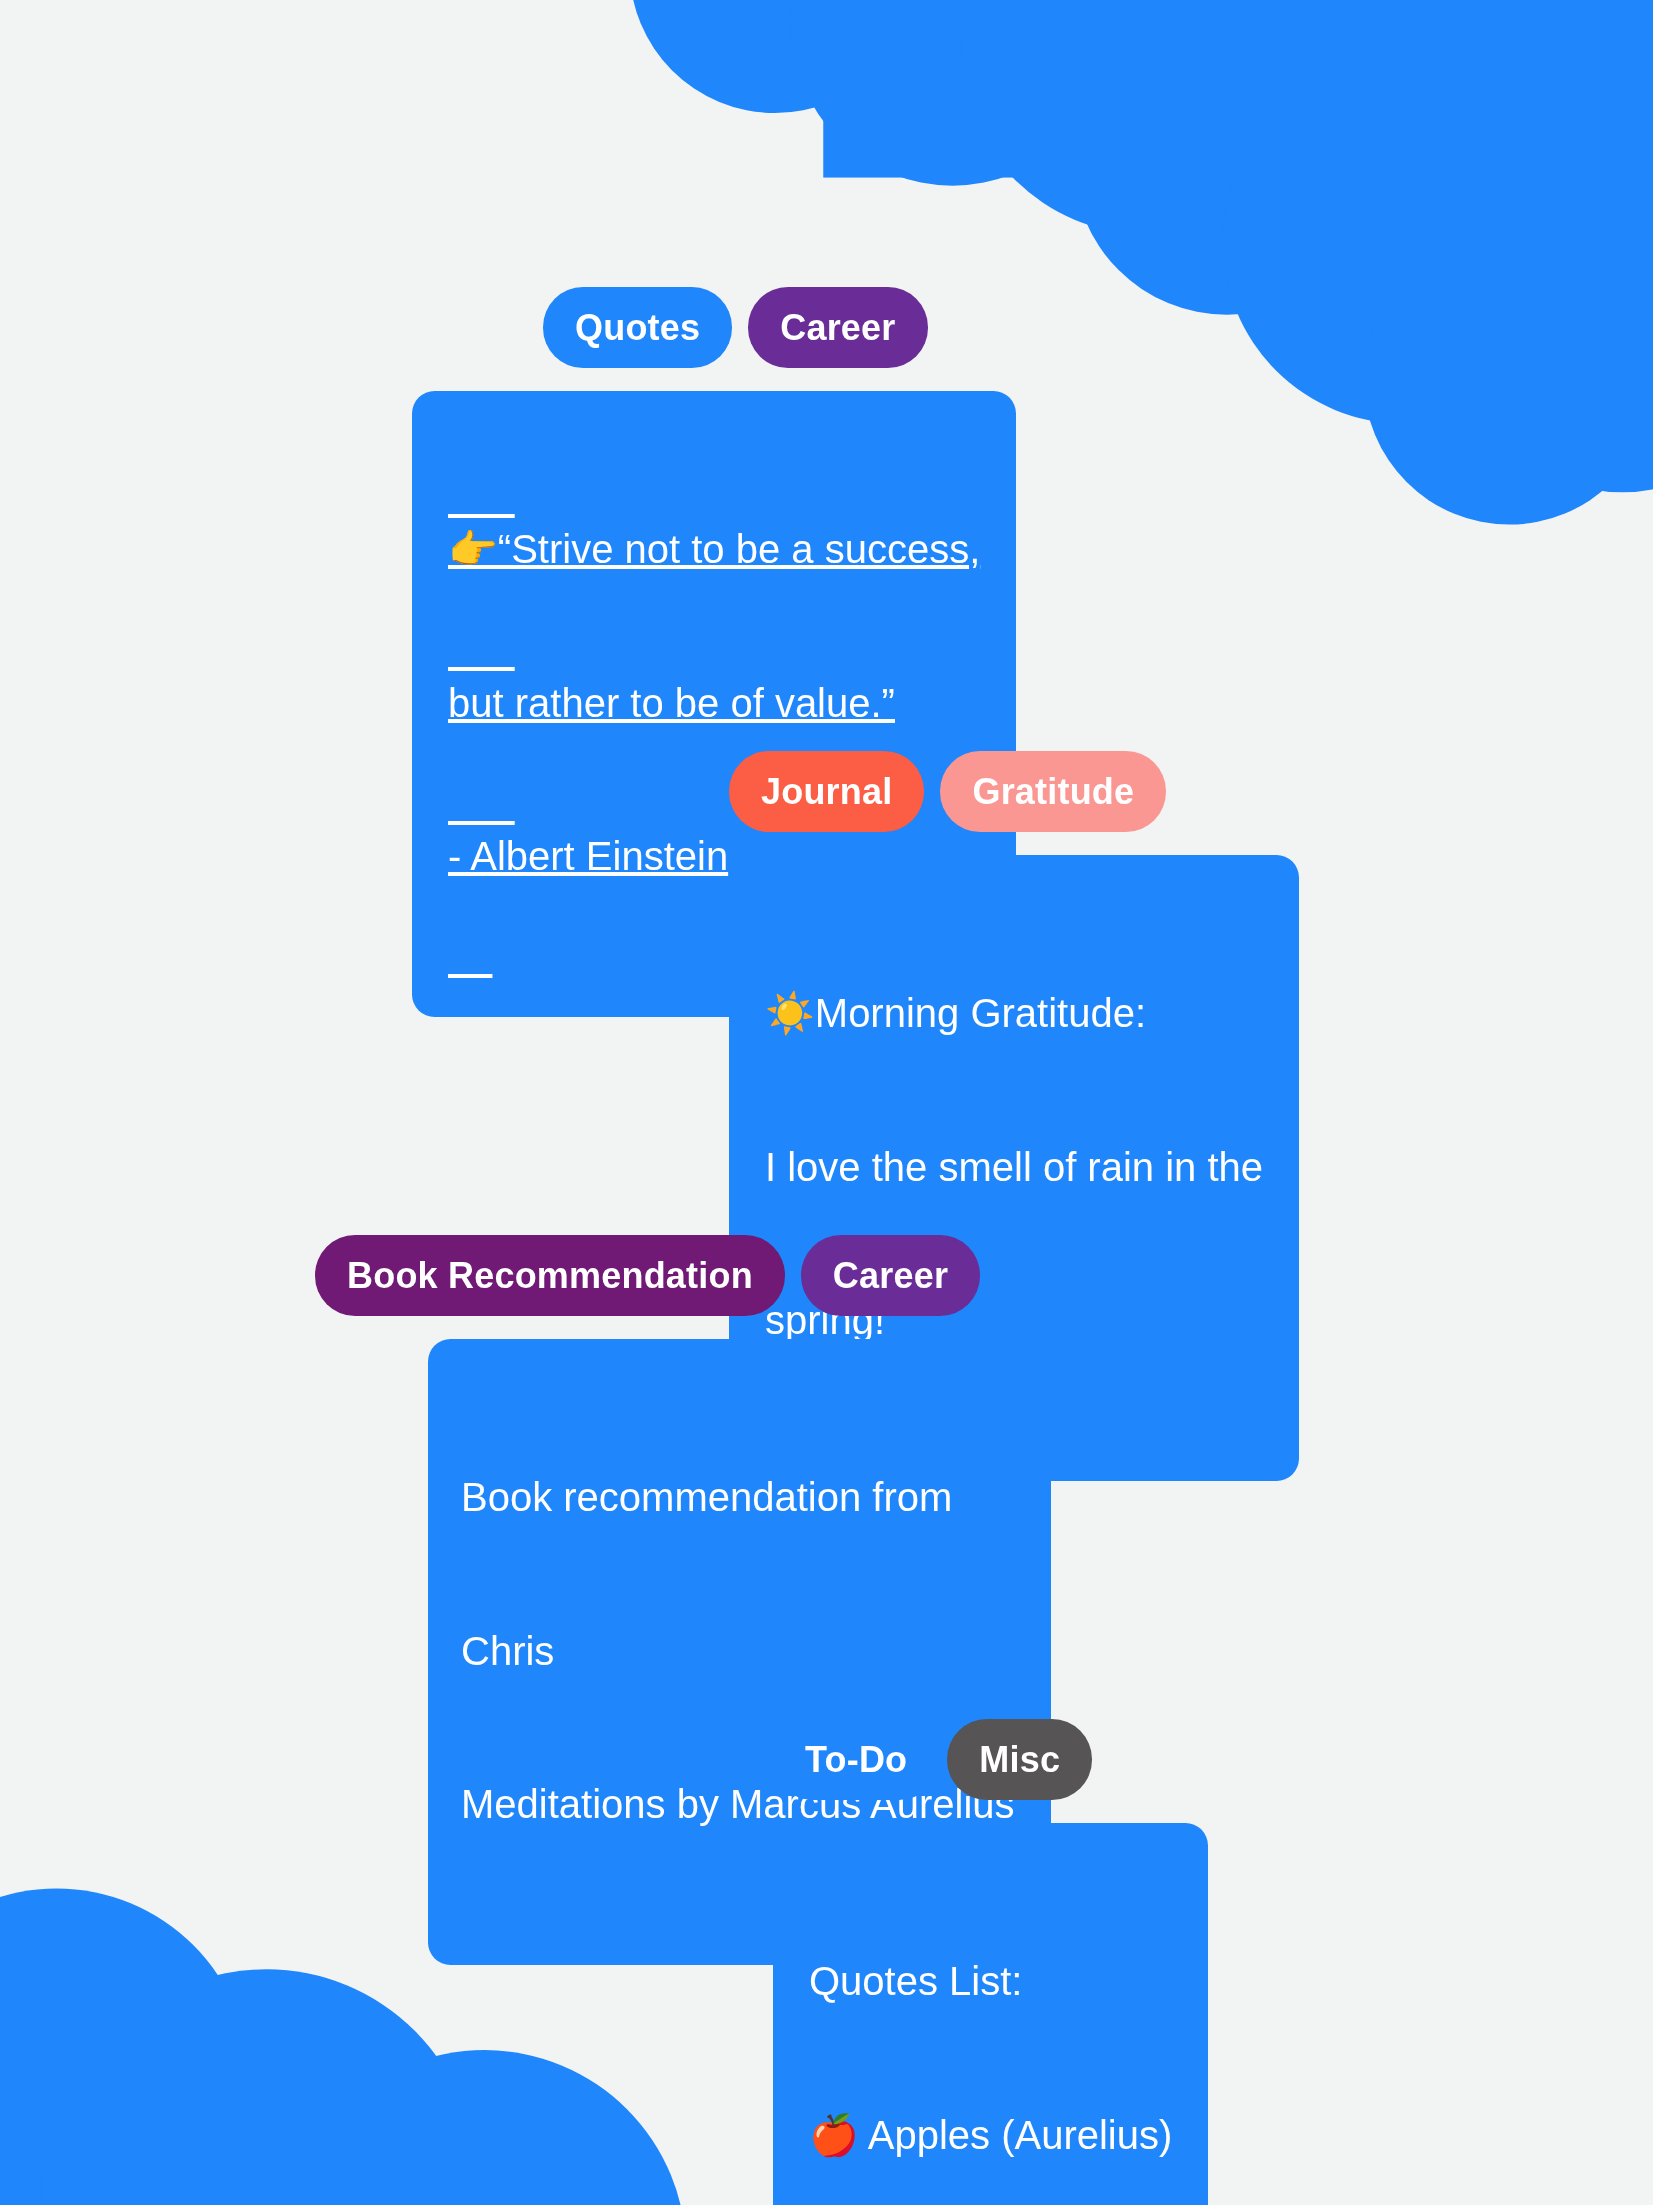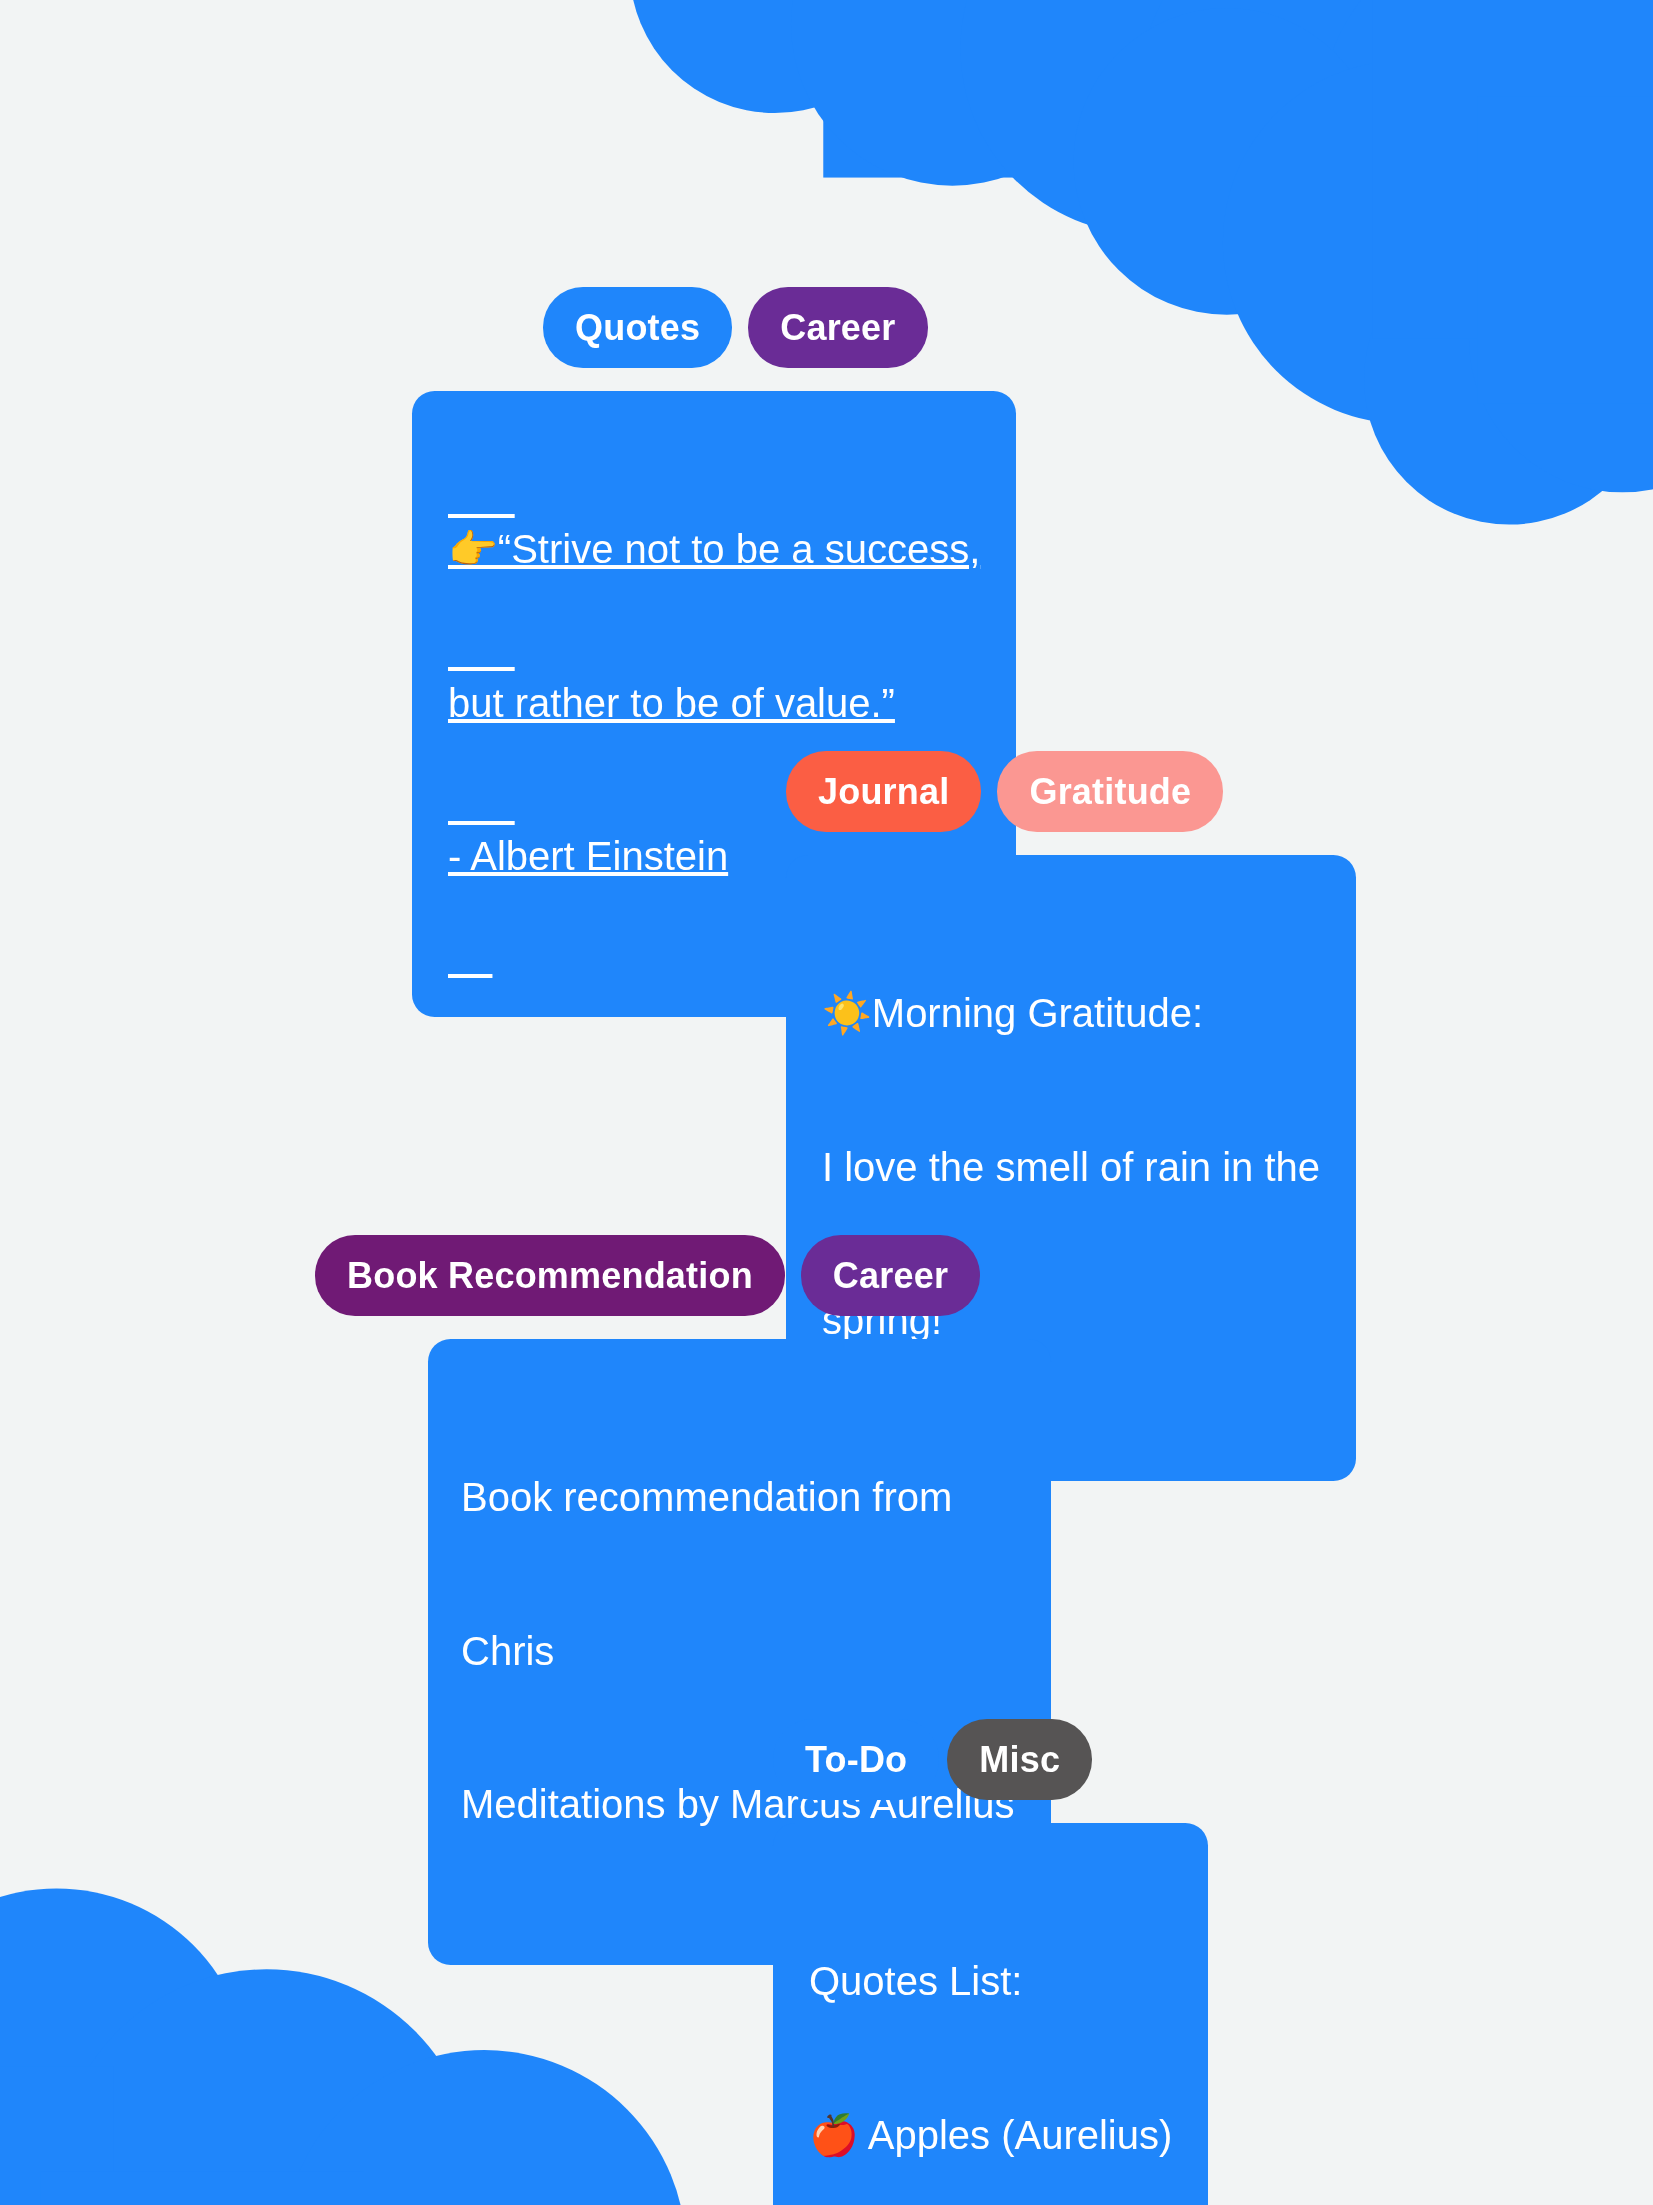--- a/index.html
+++ b/index.html
@@ -81,21 +81,21 @@
     line-height: 1.28;
     font-weight: 400;
     white-space: pre-wrap;
     cursor: pointer;
   }
 
   .bubble .line { display: block; }
 
   
   #thread-quotes   { left: 412px;  top: 287px;  }
-  #thread-journal  { left: 786px;  top: 751px;  }
+  #thread-journal  { left: 729px;  top: 751px;  }
   #thread-book     { left: 315px;  top: 1235px; }
   #thread-todo     { left: 773px;  top: 1719px; }
 
   #thread-quotes  .tag-row { margin-left: 131px; }
   #thread-journal .tag-row { margin-left: 0px;   }
   #thread-book    .tag-row { margin-left: 0px;   }
   #thread-todo    .tag-row { margin-left: 0px; gap: 8px;   }
 
   #thread-quotes  .bubble { margin-left: 0px;   max-width: 646px; text-decoration: underline; }
   #thread-journal .bubble { margin-left: 0px;   max-width: 622px; }

